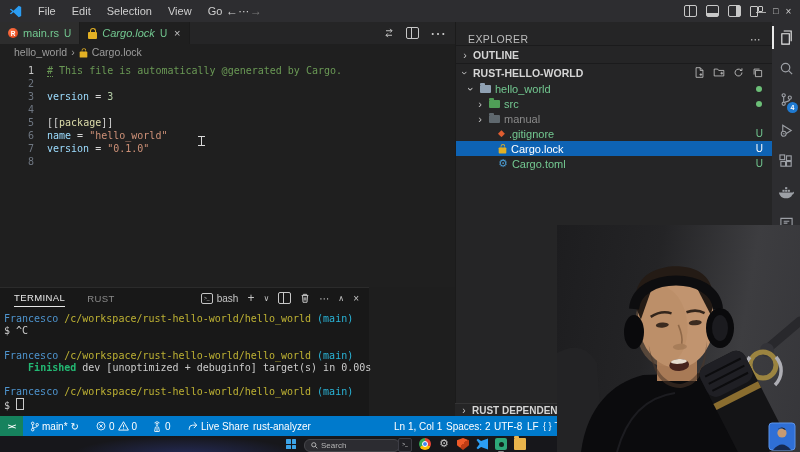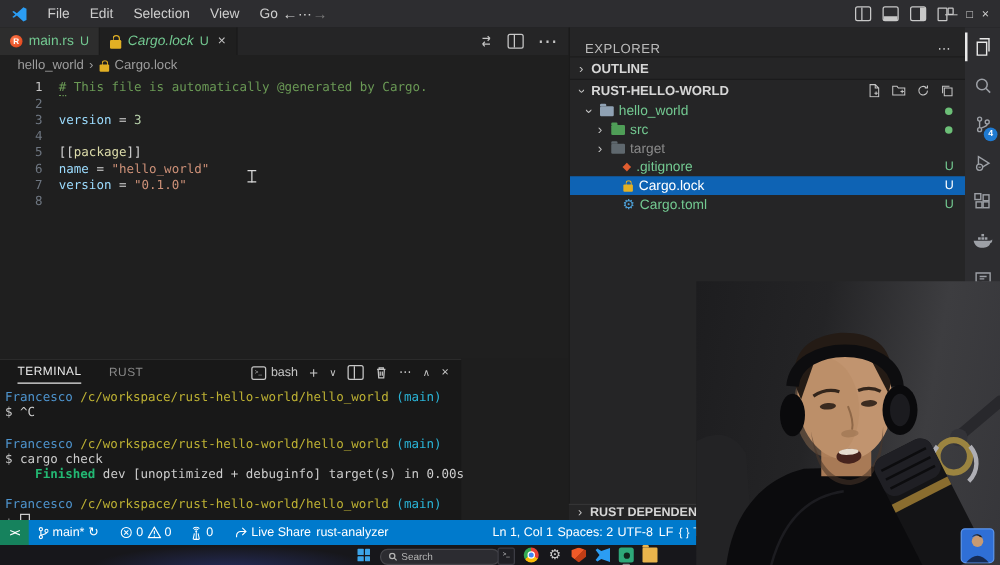--- a/index.html
+++ b/index.html
@@ -254,21 +254,20 @@
         <span>⋯</span>
         <span style="font-size:8px;">∧</span>
         <span>×</span>
       </div>
     </div>
     <div class="term-body">
         <div class="term-line"><span class="tk-user">Francesco</span><span class="tk-path"> /c/workspace/rust-hello-world/hello_world</span><span class="tk-branch"> (main)</span></div>
         <div class="term-line"><span class="tk-plain">$ ^C</span></div>
         <div class="term-line"></div>
         <div class="term-line"><span class="tk-user">Francesco</span><span class="tk-path"> /c/workspace/rust-hello-world/hello_world</span><span class="tk-branch"> (main)</span></div>
-        <div class="term-line"><span class="tk-plain">$ cargo check</span></div>
         <div class="term-line"><span class="tk-plain">    </span><span class="tk-success">Finished</span><span class="tk-plain"> dev [unoptimized + debuginfo] target(s) in 0.00s</span></div>
         <div class="term-line"></div>
         <div class="term-line"><span class="tk-user">Francesco</span><span class="tk-path"> /c/workspace/rust-hello-world/hello_world</span><span class="tk-branch"> (main)</span></div>
         <div class="term-line"><span class="tk-plain">$ </span><span class="cursor-block"></span></div>
       </div>
   </div>
 
   <div class="abs sidebar">
     <div class="sb-header">
       <span>EXPLORER</span>
@@ -305,21 +304,21 @@
         </div>
         <div class="tree-row" style="padding-left: 19px;">
           <span class="chev">›</span>
           <span class="fi fi-green"></span>
           <span>src</span>
           <span class="dot"></span>
         </div>
         <div class="tree-row dimmed" style="padding-left: 19px;">
           <span class="chev">›</span>
           <span class="fi fi-dim"></span>
-          <span>target</span>
+          <span>manual</span>
         </div>
         <div class="tree-row" style="padding-left: 28px;">
           <span class="chev">&nbsp;</span>
           <span class="ic-diamond">◆</span>
           <span>.gitignore</span>
           <span class="badge-u">U</span>
         </div>
         <div class="tree-row selected" style="padding-left: 28px;">
           <span class="chev">&nbsp;</span>
           <span class="ic-lock small"></span>

